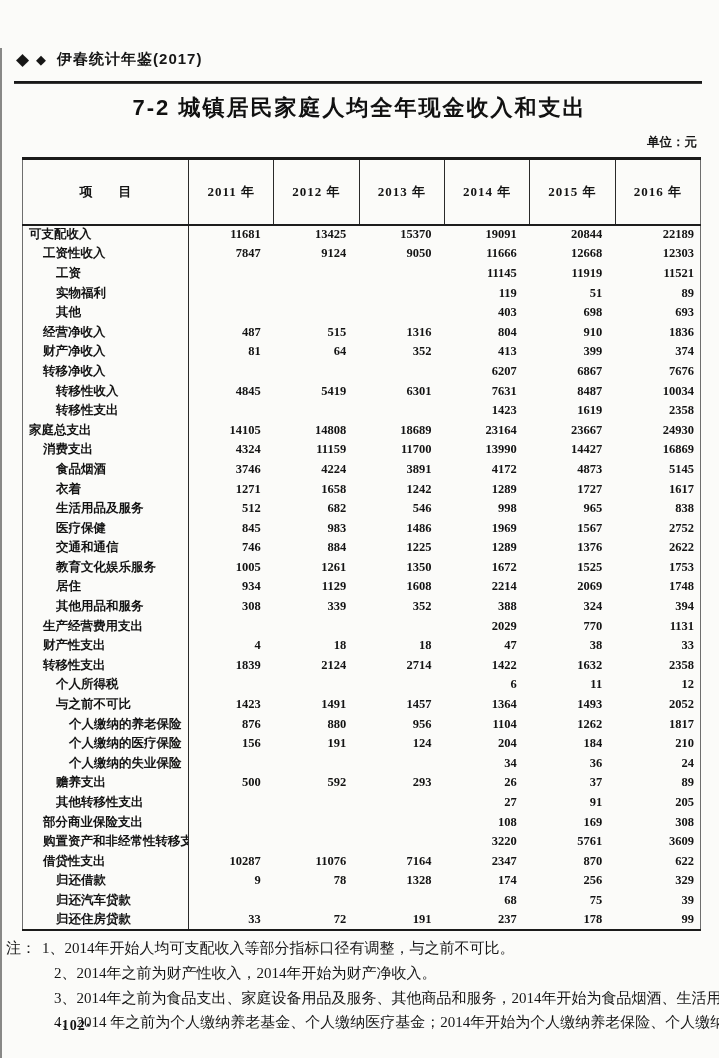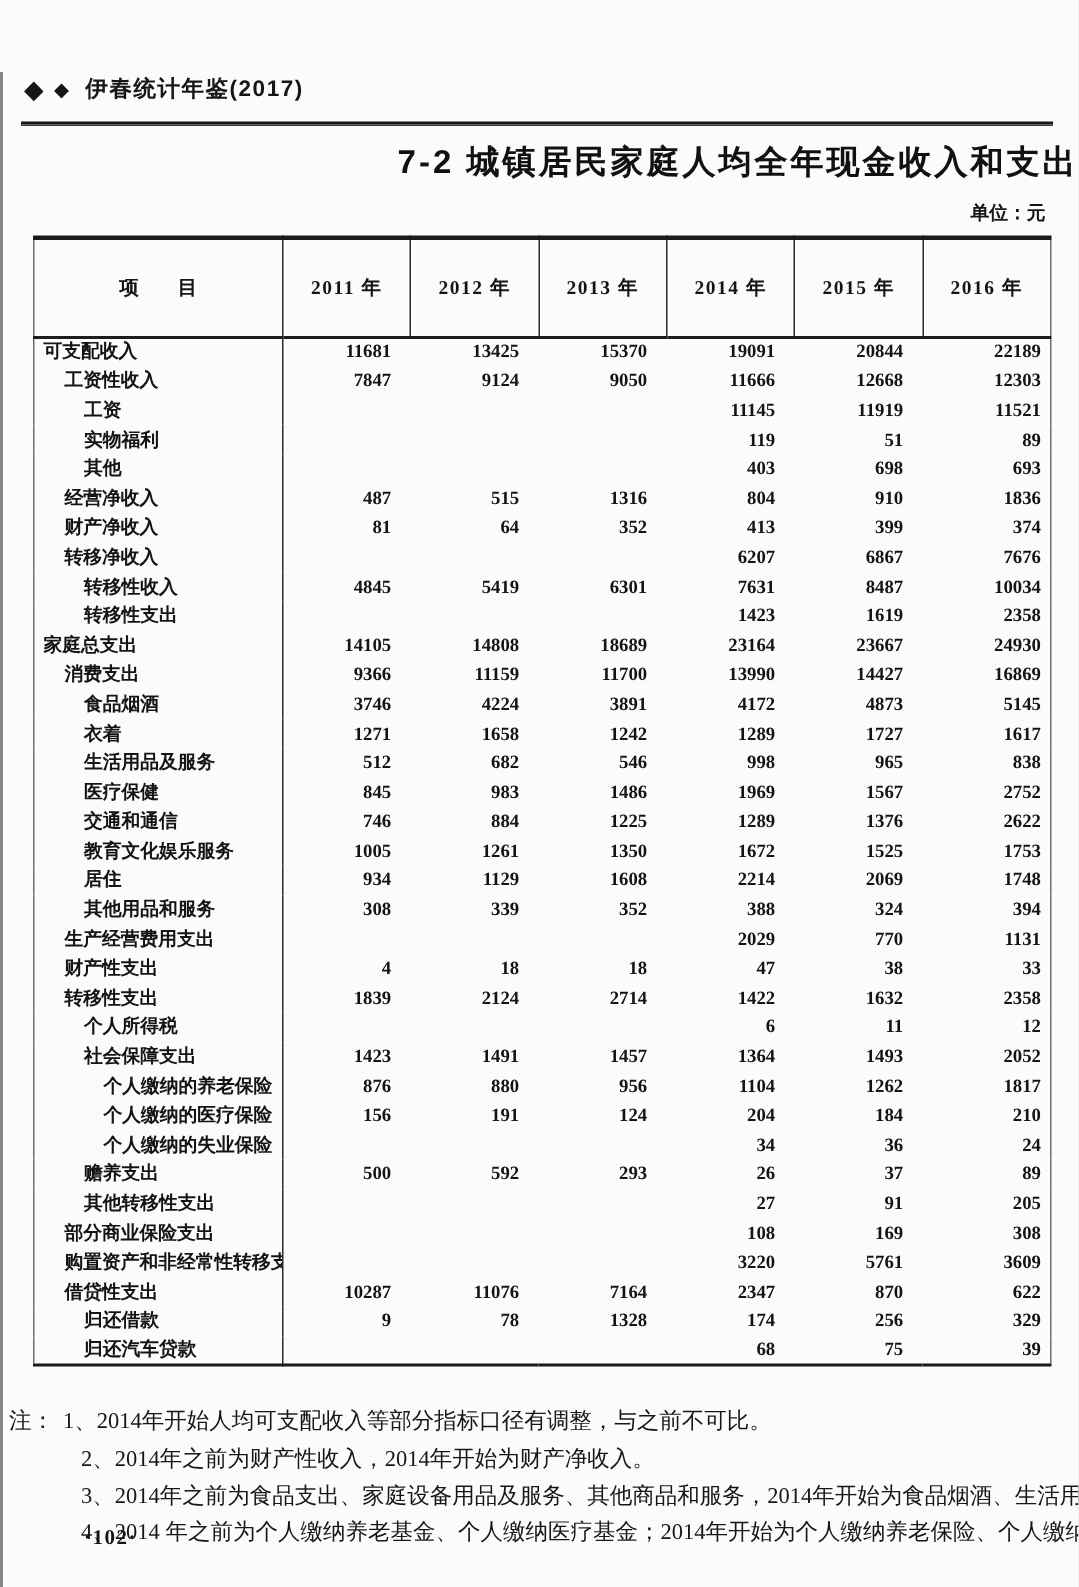--- a/index.html
+++ b/index.html
@@ -43,21 +43,21 @@
     left: 14px; top: 81px;
     width: 688px; height: 3px;
     border-top: 2px solid #181818;
     border-bottom: 1px solid #3a3a3a;
   }
   
   .doc-title {
     position: absolute;
     left: 0; top: 93px;
     width: 719px;
-    text-align: right;
+    text-align: center;
     font-family: "Liberation Sans", "DejaVu Sans", sans-serif;
     font-weight: bold;
     font-size: 22px;
     letter-spacing: 2px;
     color: #111;
   }
   .unit-note {
     position: absolute;
     right: 22px; top: 134px;
     font-size: 12.5px;
@@ -269,21 +269,21 @@
             <td class="label indent-0">家庭总支出</td>
             <td class="num">14105</td>
             <td class="num">14808</td>
             <td class="num">18689</td>
             <td class="num">23164</td>
             <td class="num">23667</td>
             <td class="num">24930</td>
           </tr>
           <tr>
             <td class="label indent-1">消费支出</td>
-            <td class="num">9366</td>
+            <td class="num">4324</td>
             <td class="num">11159</td>
             <td class="num">11700</td>
             <td class="num">13990</td>
             <td class="num">14427</td>
             <td class="num">16869</td>
           </tr>
           <tr>
             <td class="label indent-2">食品烟酒</td>
             <td class="num">3746</td>
             <td class="num">4224</td>
@@ -385,21 +385,21 @@
           <tr>
             <td class="label indent-2">个人所得税</td>
             <td class="num"></td>
             <td class="num"></td>
             <td class="num"></td>
             <td class="num">6</td>
             <td class="num">11</td>
             <td class="num">12</td>
           </tr>
           <tr>
-            <td class="label indent-2">社会保障支出</td>
+            <td class="label indent-2">与之前不可比</td>
             <td class="num">1423</td>
             <td class="num">1491</td>
             <td class="num">1457</td>
             <td class="num">1364</td>
             <td class="num">1493</td>
             <td class="num">2052</td>
           </tr>
           <tr>
             <td class="label indent-3">个人缴纳的养老保险</td>
             <td class="num">876</td>
@@ -483,20 +483,29 @@
           </tr>
           <tr>
             <td class="label indent-2">归还汽车贷款</td>
             <td class="num"></td>
             <td class="num"></td>
             <td class="num"></td>
             <td class="num">68</td>
             <td class="num">75</td>
             <td class="num">39</td>
           </tr>
+          <tr>
+            <td class="label indent-2">归还住房贷款</td>
+            <td class="num">33</td>
+            <td class="num">72</td>
+            <td class="num">191</td>
+            <td class="num">237</td>
+            <td class="num">178</td>
+            <td class="num">99</td>
+          </tr>
         </tbody>
     </table>
   </div>
 
   <div class="notes">
       <div class="note-line first"><span class="note-prefix">注：</span><span>1、2014年开始人均可支配收入等部分指标口径有调整，与之前不可比。</span></div>
       <div class="note-line rest"><span>2、2014年之前为财产性收入，2014年开始为财产净收入。</span></div>
       <div class="note-line rest"><span>3、2014年之前为食品支出、家庭设备用品及服务、其他商品和服务，2014年开始为食品烟酒、生活用品及服务、其他用品及服务。</span></div>
       <div class="note-line rest"><span>4、2014 年之前为个人缴纳养老基金、个人缴纳医疗基金；2014年开始为个人缴纳养老保险、个人缴纳医疗保险。</span></div>
     </div>

